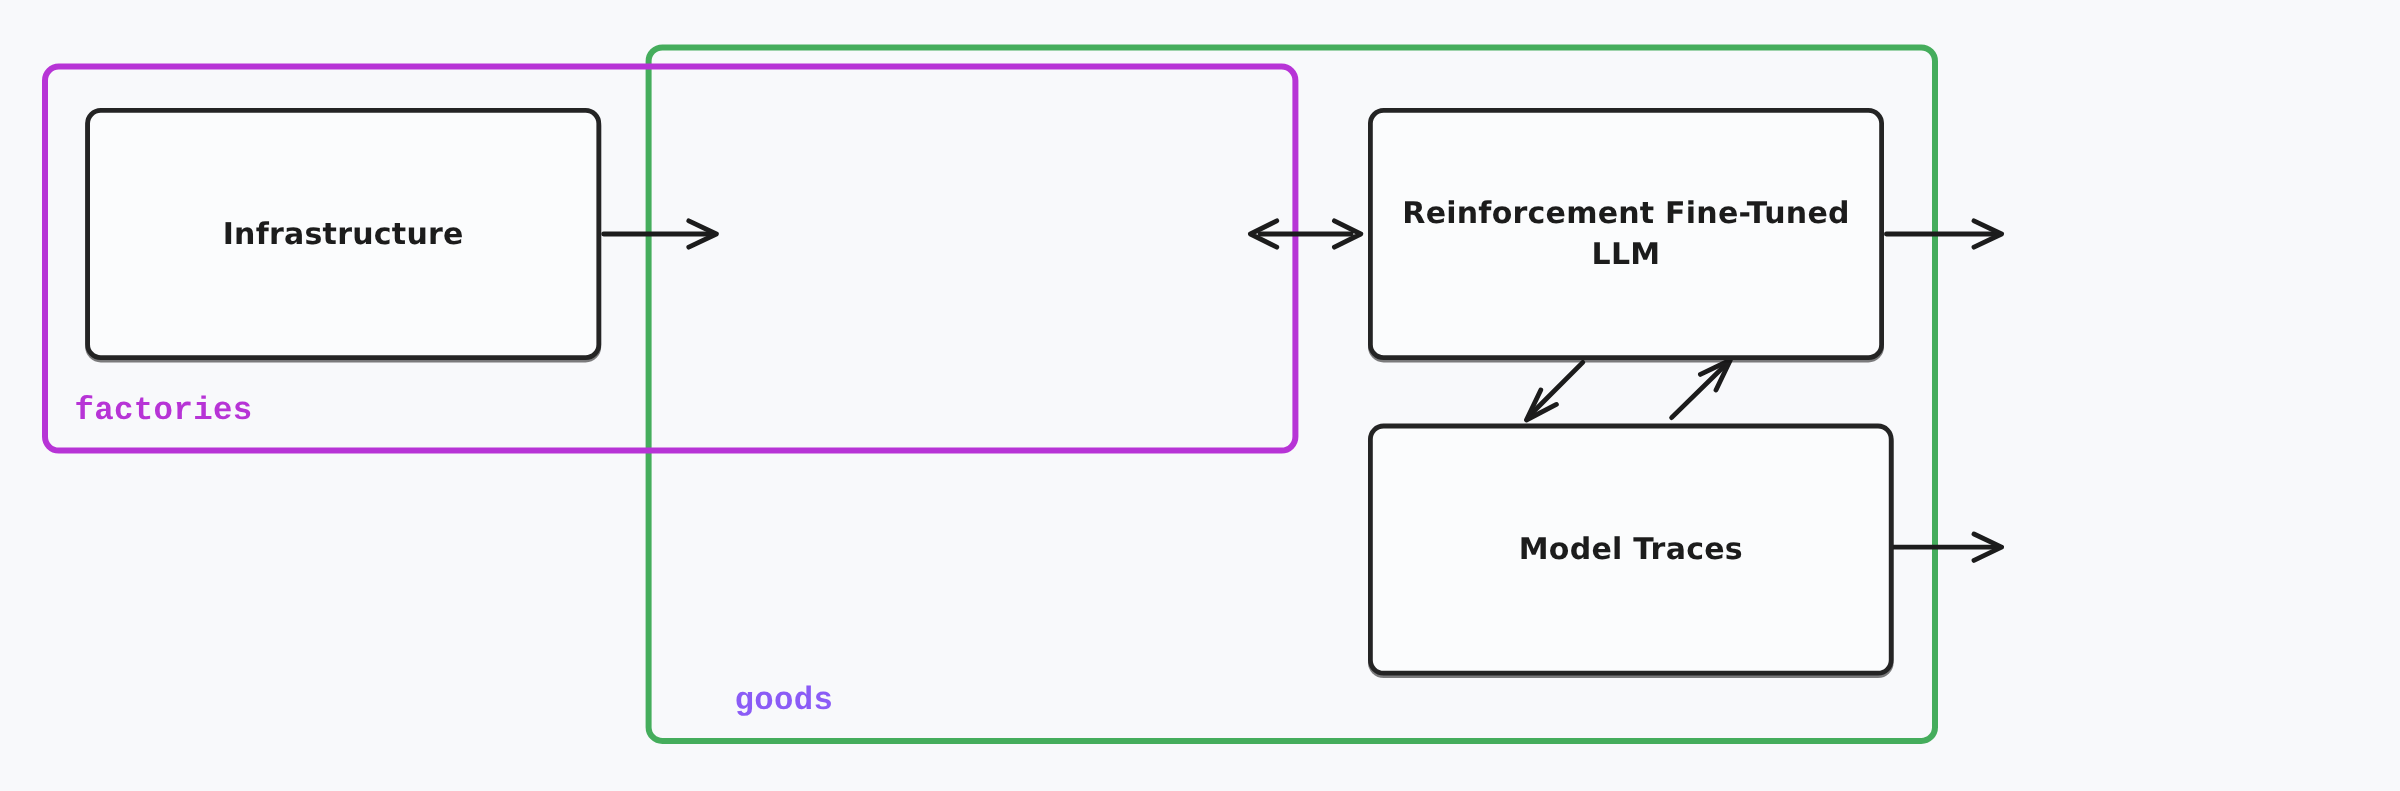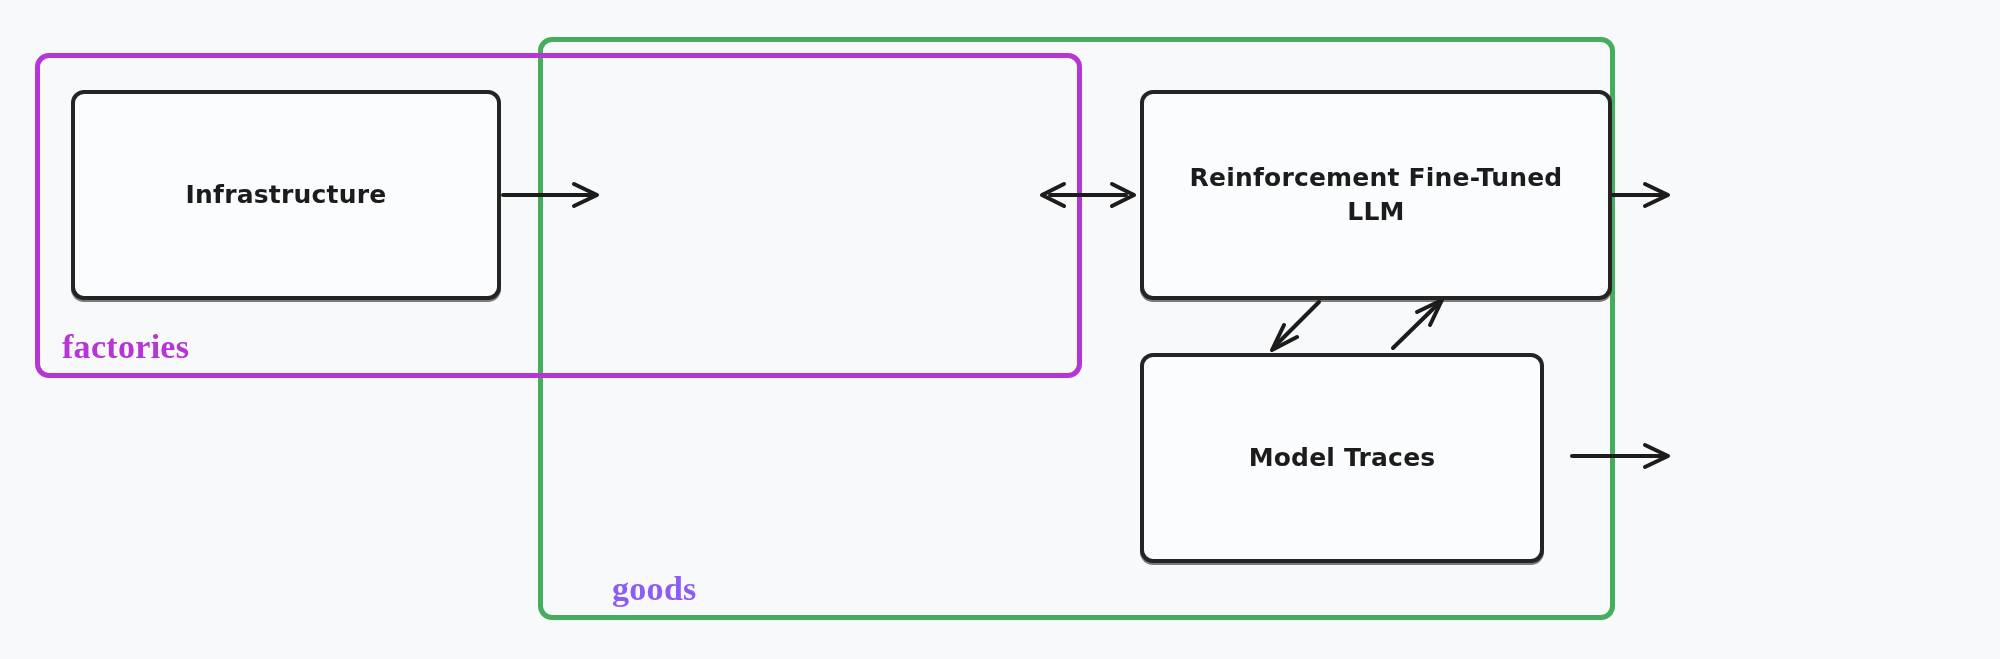--- a/index.html
+++ b/index.html
@@ -33,22 +33,22 @@
   }
   #group-goods {
     left: 538px; top: 37px;
     width: 1077px; height: 583px;
     border-width: 5px;
     border-color: #45ad5c;
     z-index: 2;
   }
   .group-label {
     position: absolute;
-    font-family: Liberation Serif, serif;
-    font-size: 34px;
+    font-family: Liberation Mono, monospace;
+    font-size: 27px;
     font-weight: 700;
     letter-spacing: 0.3px;
     white-space: nowrap;
     z-index: 6;
   }
   #label-factories {
     left: 62px; top: 328px;
     color: #b734d6;
   }
   #label-goods {
@@ -74,22 +74,22 @@
     font-family: "DejaVu Sans", sans-serif;
     font-size: 25px;
     font-weight: 700;
     color: #1c1c1c;
     line-height: 1.35;
     letter-spacing: 0.2px;
     padding: 0 14px;
   }
   #node-infrastructure   { left: 71px;   top: 90px;  width: 430px; height: 210px; }
   #node-rl-environment   { left: 605px;  top: 90px;  width: 430px; height: 210px; }
-  #node-rft-llm          { left: 1140px; top: 90px;  width: 472px; height: 210px; }
-  #node-model-traces     { left: 1140px; top: 353px; width: 404px; height: 210px; }
+  #node-rft-llm          { left: 1140px; top: 90px;  width: 430px; height: 210px; }
+  #node-model-traces     { left: 1140px; top: 353px; width: 438px; height: 210px; }
   #node-consumer         { left: 1678px; top: 88px;  width: 285px; height: 475px; }
 
   
   #arrow-layer {
     position: absolute;
     left: 0; top: 0;
     width: 2000px; height: 659px;
     z-index: 4;
     pointer-events: none;
   }

